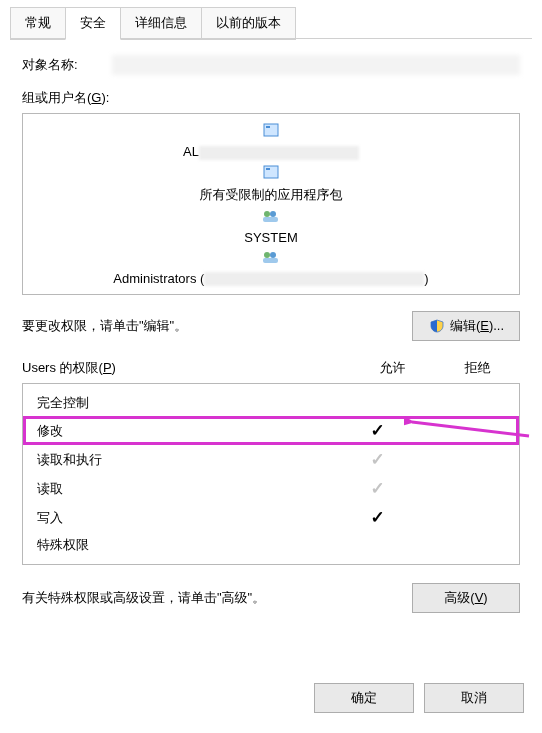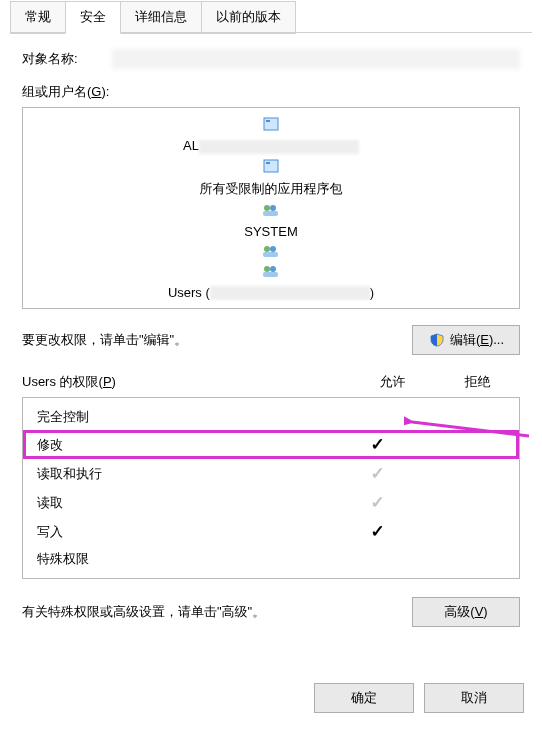--- a/index.html
+++ b/index.html
@@ -8,21 +8,21 @@
     font-family: "Microsoft YaHei", "Segoe UI", sans-serif;
     font-size: 13px;
     background: #fff;
     color: #000;
     width: 542px;
     height: 733px;
     overflow: hidden;
   }
   .tabs {
     display: flex;
-    padding: 0 10px 0 10px;
+    padding: 6px 10px 0 10px;
     position: relative;
   }
   .tab {
     padding: 6px 14px 7px 14px;
     border: 1px solid #d0d0d0;
     background: #f8f8f8;
     cursor: pointer;
     position: relative;
     top: 1px;
     margin-right: -1px;
@@ -182,30 +182,21 @@
       <span>SYSTEM</span>
     </div>
     <div class="li-row">
       <span class="icon">
         <svg width="18" height="14" viewBox="0 0 18 14">
             <circle cx="5" cy="5" r="3" fill="#6fb56f"></circle>
             <circle cx="11" cy="5" r="3" fill="#5a9bd4"></circle>
             <rect x="1" y="8" width="15" height="5" rx="2" fill="#9fc9ec"></rect>
           </svg>
       </span>
-    </div>
-    <div class="li-row">
-      <span class="icon">
-        <svg width="18" height="14" viewBox="0 0 18 14">
-            <circle cx="5" cy="5" r="3" fill="#6fb56f"></circle>
-            <circle cx="11" cy="5" r="3" fill="#5a9bd4"></circle>
-            <rect x="1" y="8" width="15" height="5" rx="2" fill="#9fc9ec"></rect>
-          </svg>
-      </span>
-      <span><span>Users (</span><span class="li-text-blur" style="width:160px"></span><span>)</span></span>
+      <span><span>Administrators (</span><span class="li-text-blur" style="width:220px"></span><span>)</span></span>
     </div>
   </div>
 
   <div class="action-row">
     <div>要更改权限，请单击"编辑"。</div>
     <button class="btn">
       <span class="icon">
         <svg width="14" height="14" viewBox="0 0 14 14">
             <path d="M7 1 L13 3 V7 C13 10 10 13 7 13 C4 13 1 10 1 7 V3 Z" fill="#ffd24a" stroke="#2a6ad0" stroke-width="0.7"></path>
             <path d="M7 1 L7 13 C4 13 1 10 1 7 V3 Z" fill="#2a6ad0"></path>

